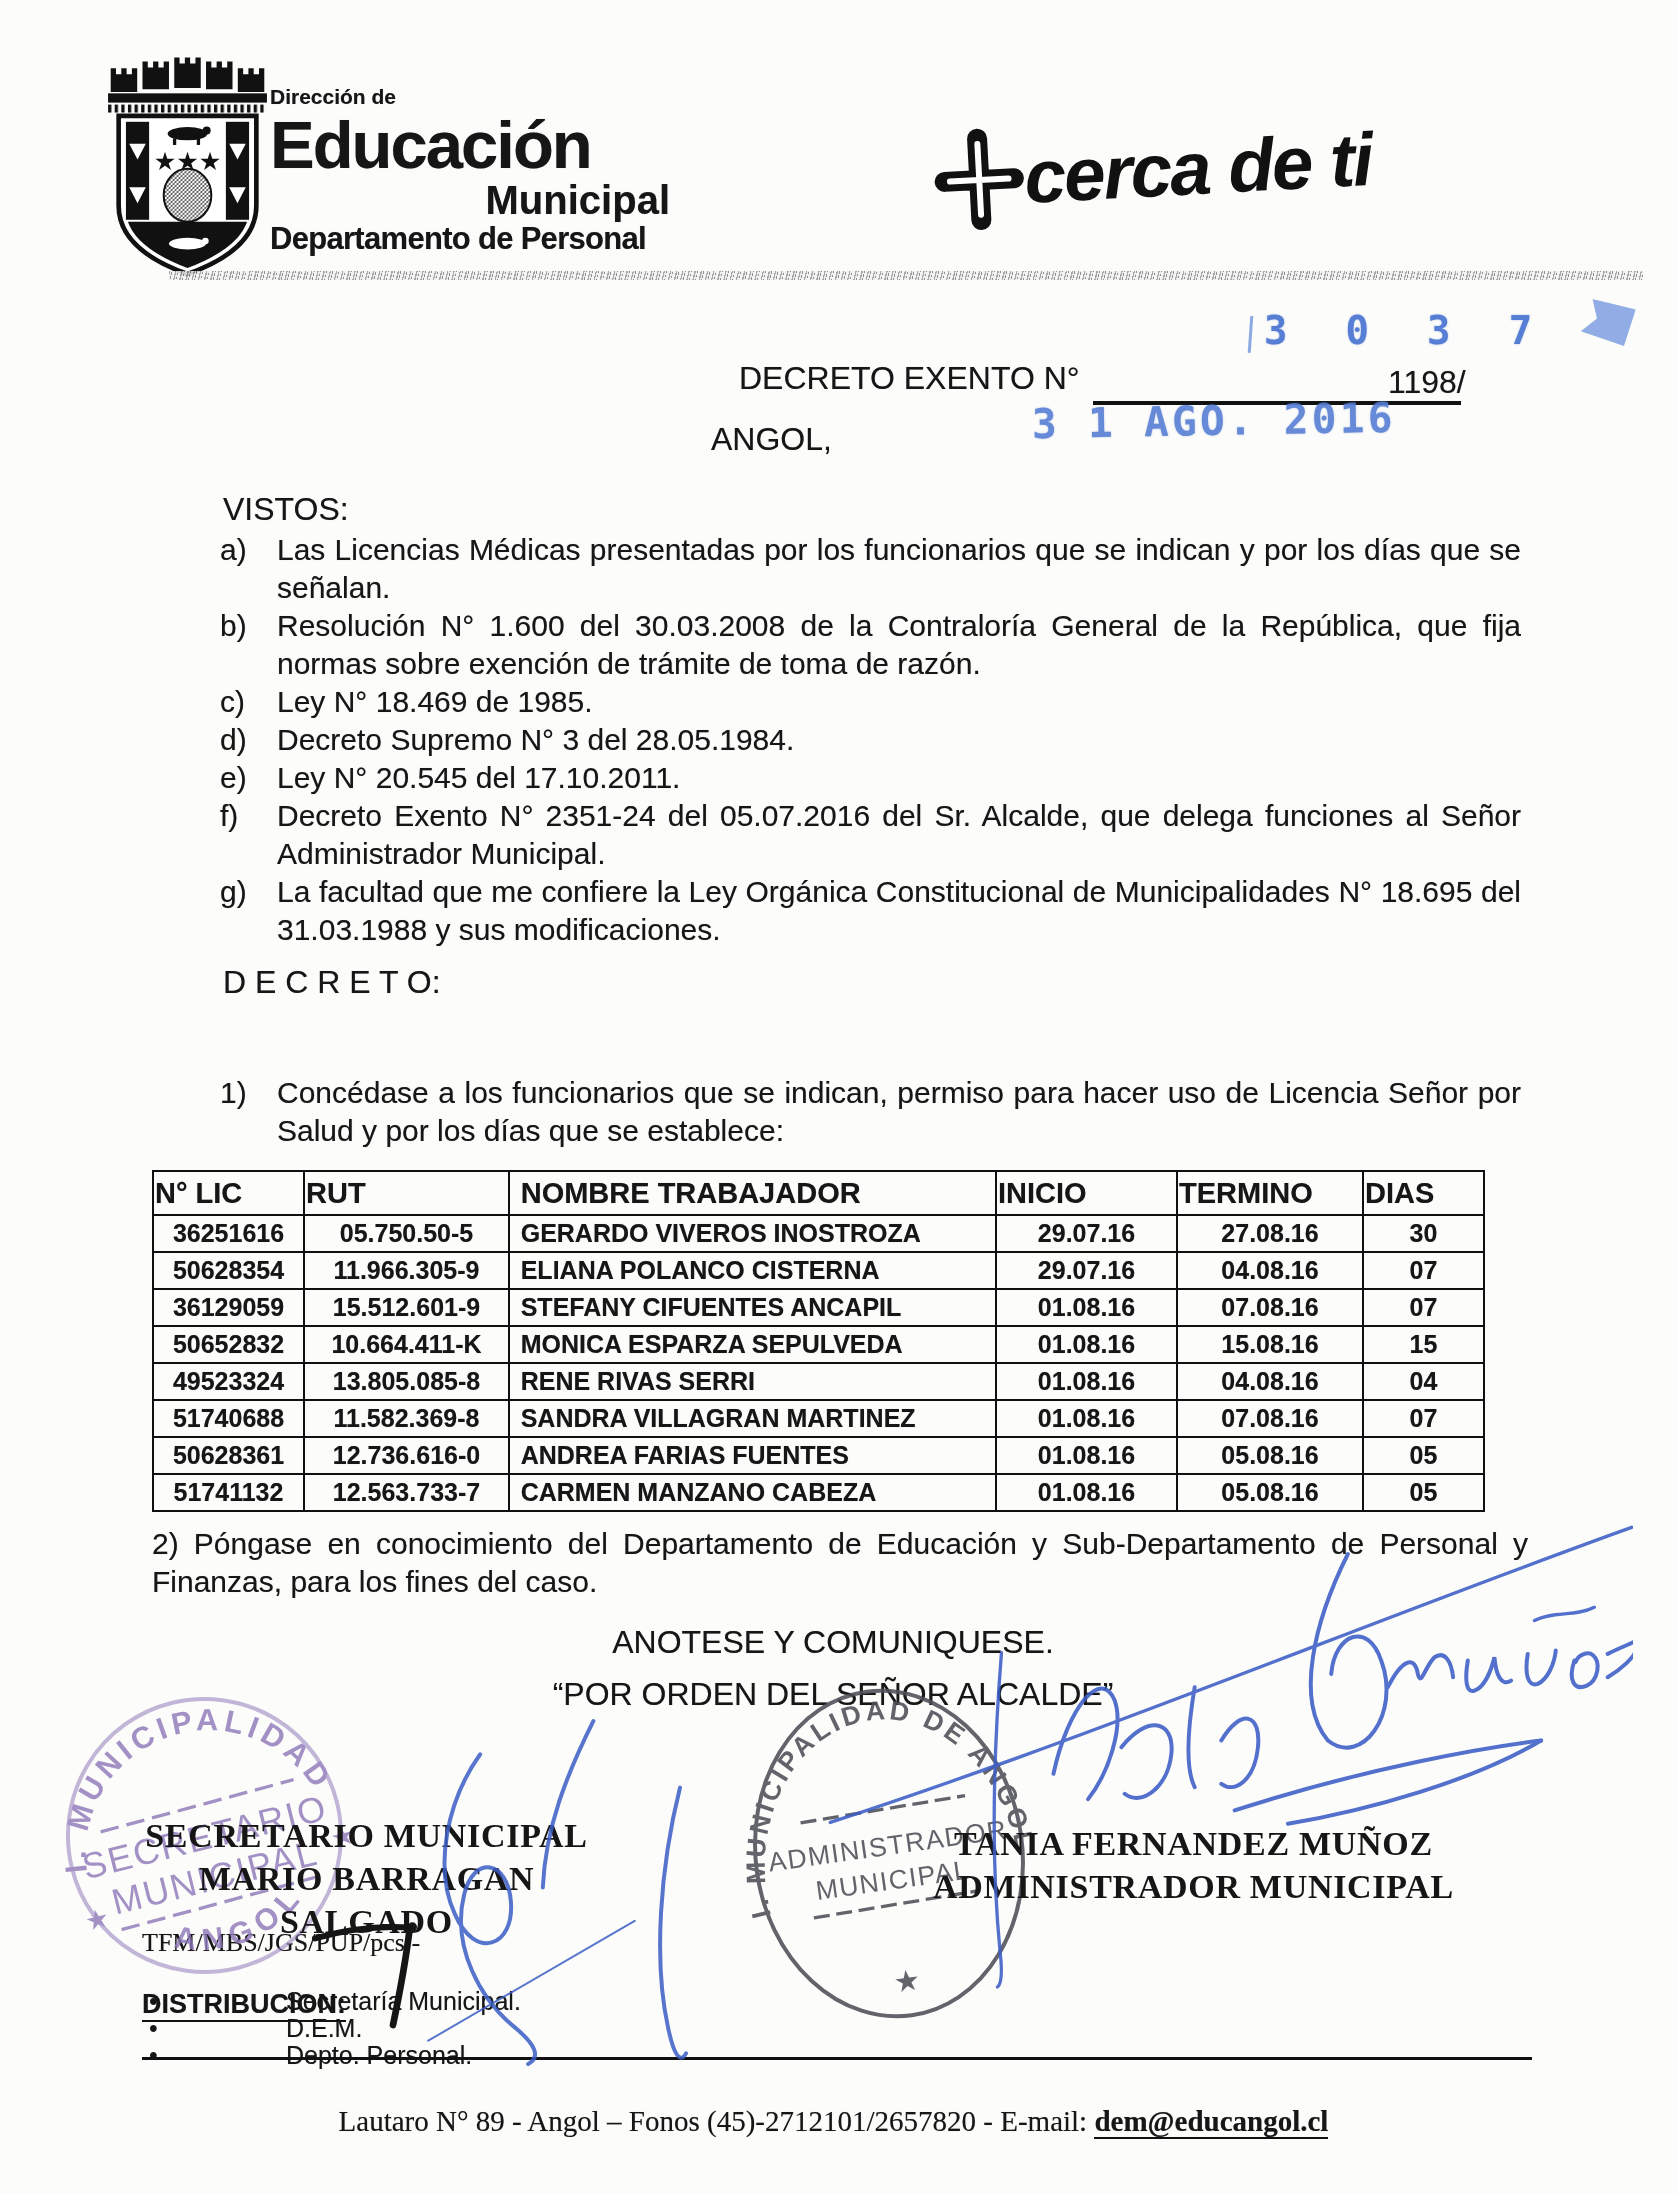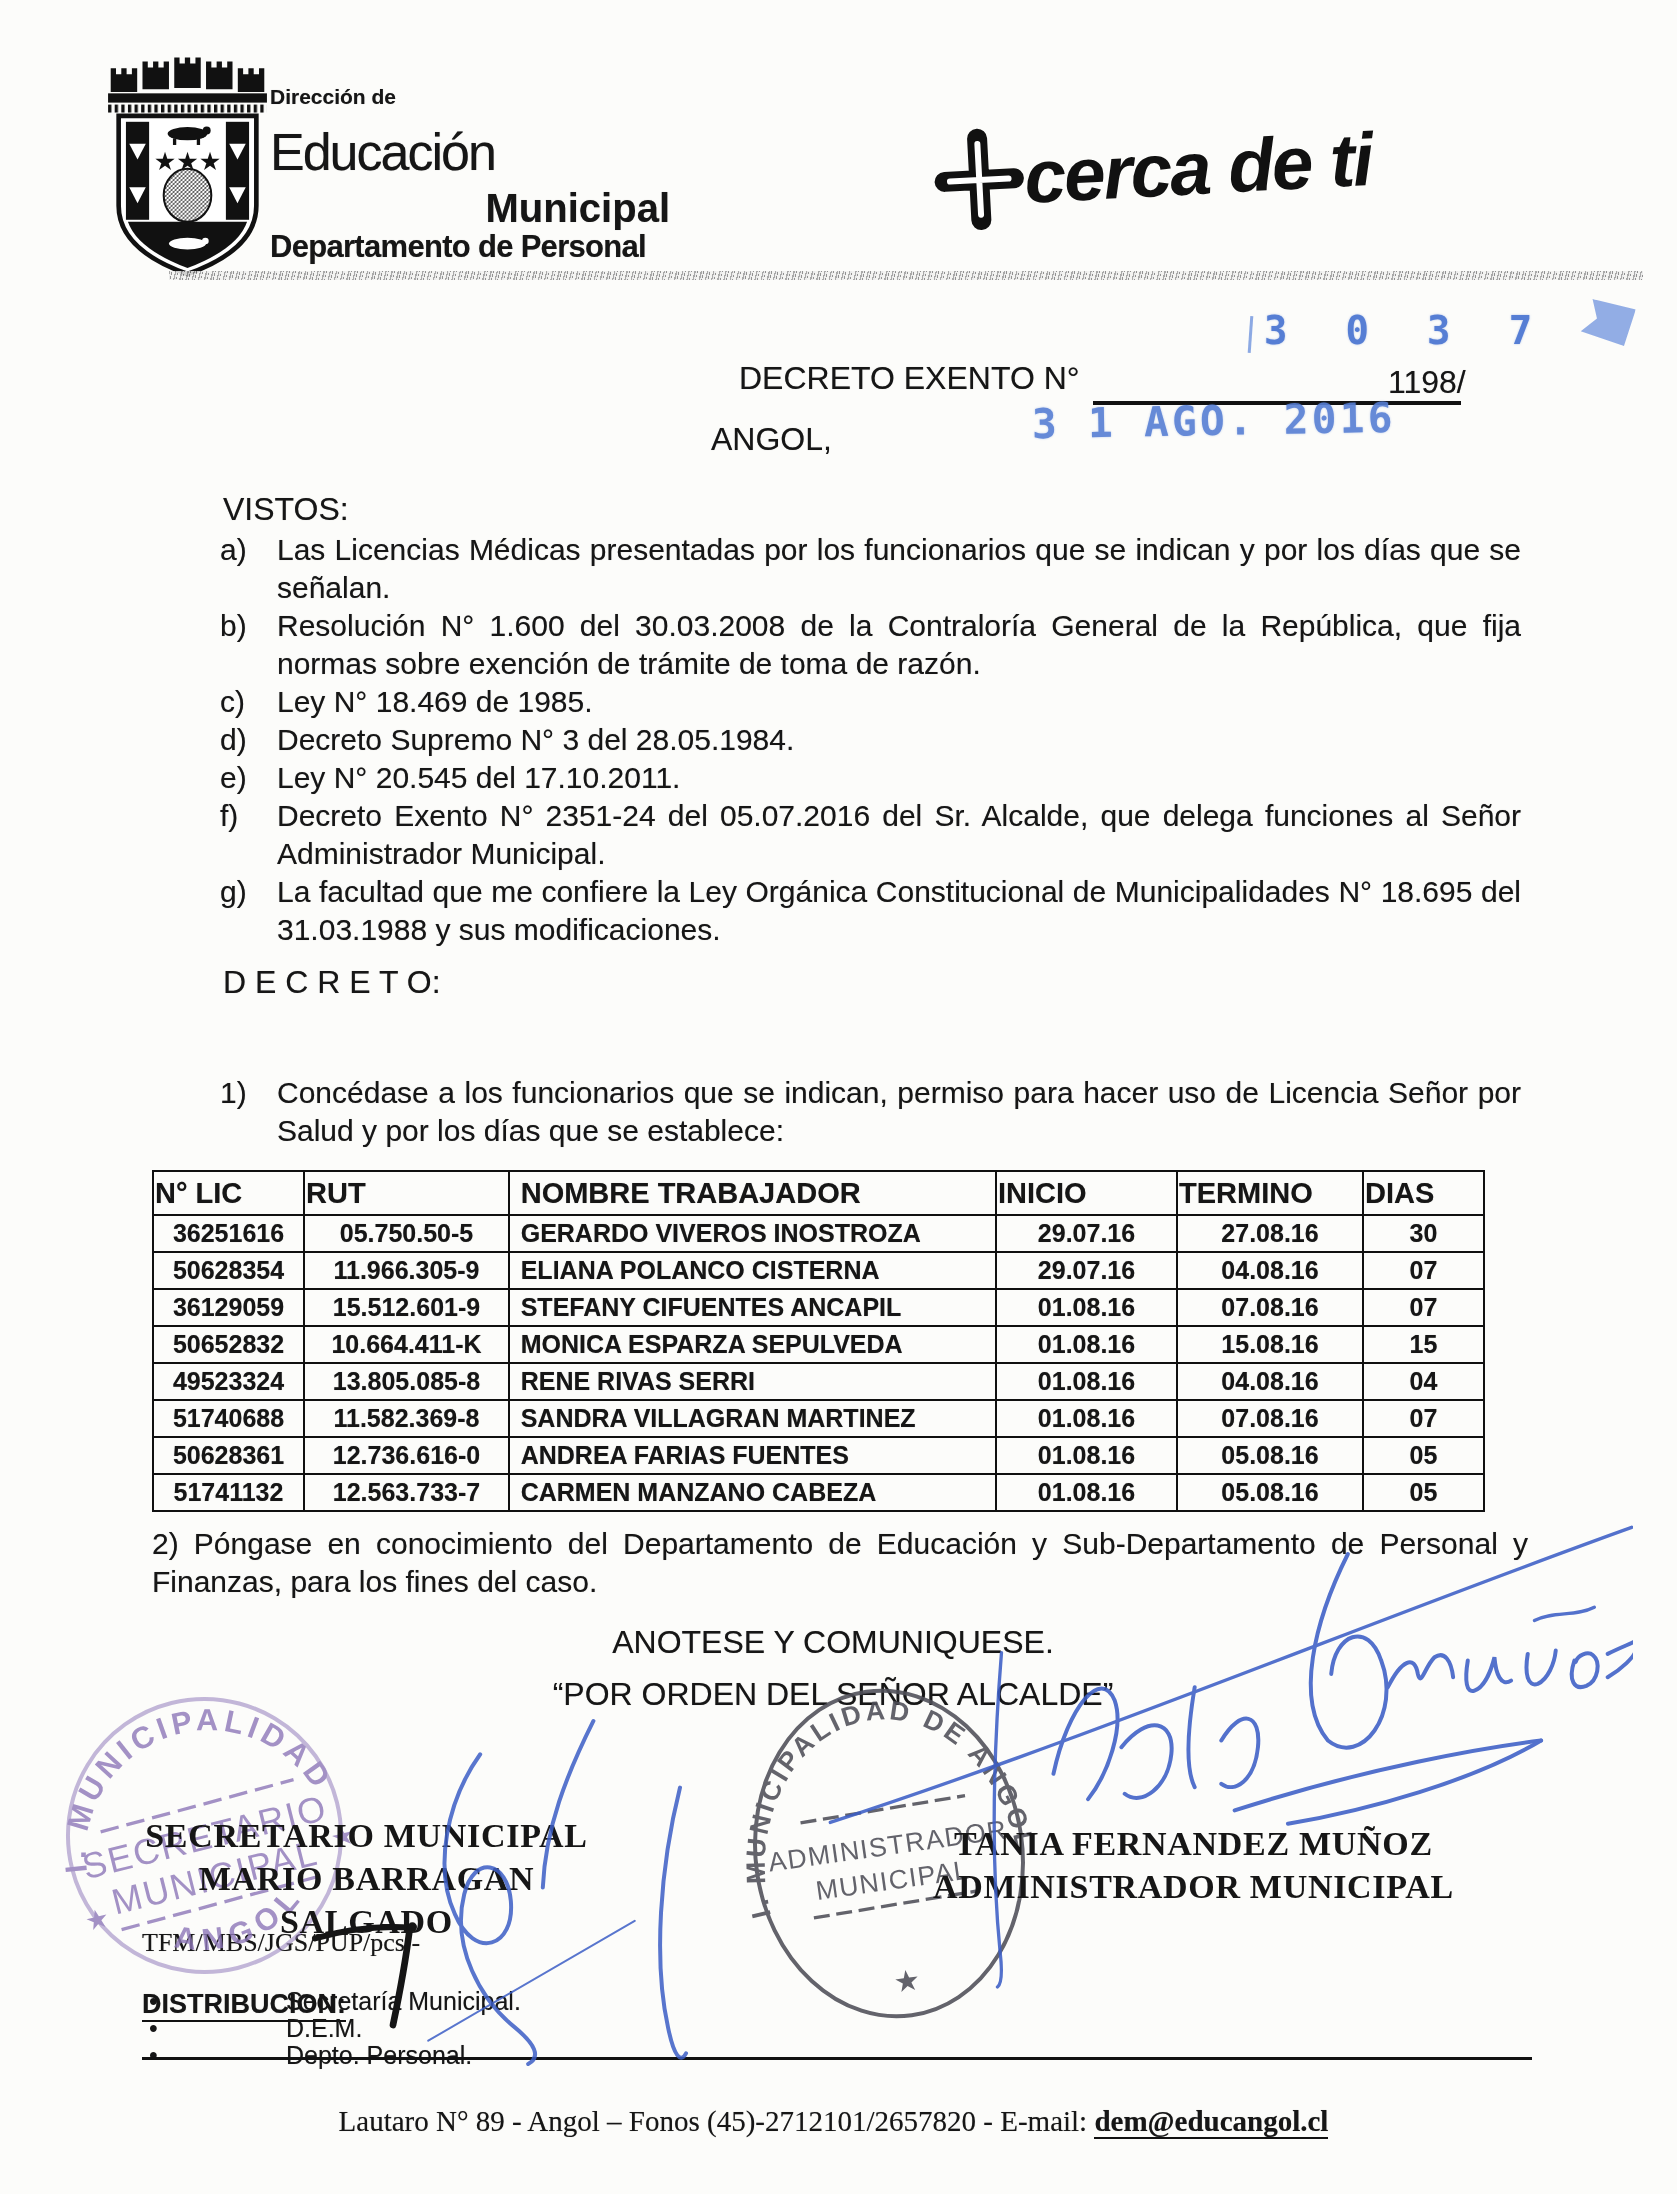--- a/index.html
+++ b/index.html
@@ -5,21 +5,21 @@
   html,body{margin:0;padding:0;background:#e8e8e8;}
   .page{position:relative;width:1678px;height:2194px;background:#fcfcfa;overflow:hidden;
         font-family:"Liberation Sans",sans-serif;color:#161616;}
   .abs{position:absolute;}
   .serif{font-family:"Liberation Serif",serif;}
   .ink{text-shadow:0 0 0.7px rgba(10,10,10,.45);}
   .just{text-align:justify;text-justify:inter-word;}
 
   
   .org1{font-size:21px;font-weight:700;letter-spacing:0;}
-  .org2{font-size:52px;font-weight:400;letter-spacing:-2px;line-height:71px;margin-top:8px;}
+  .org2{font-size:67px;font-weight:700;letter-spacing:-2px;line-height:71px;}
   .org3{font-size:40px;font-weight:700;line-height:40px;text-align:right;width:400px;padding-right:6.7px;}
   .org4{font-size:31px;font-weight:700;letter-spacing:-0.7px;line-height:37px;}
   .band{background:repeating-linear-gradient(104deg,#9a9a9a 0 1.3px,#e9e9e9 1.3px 2.7px,#7f7f7f 2.7px 3.3px,#f2f2f0 3.3px 6px);opacity:.85;}
 
   
   .stamp-blue{color:#567ed4;font-family:"DejaVu Sans Mono",monospace;font-weight:700;
               text-shadow:0 0 2px rgba(86,126,212,.5);}
   .smudge{background:#6f93dd;opacity:.75;clip-path:polygon(15% 0,100% 12%,86% 100%,0 78%,28% 44%);}
 
   

